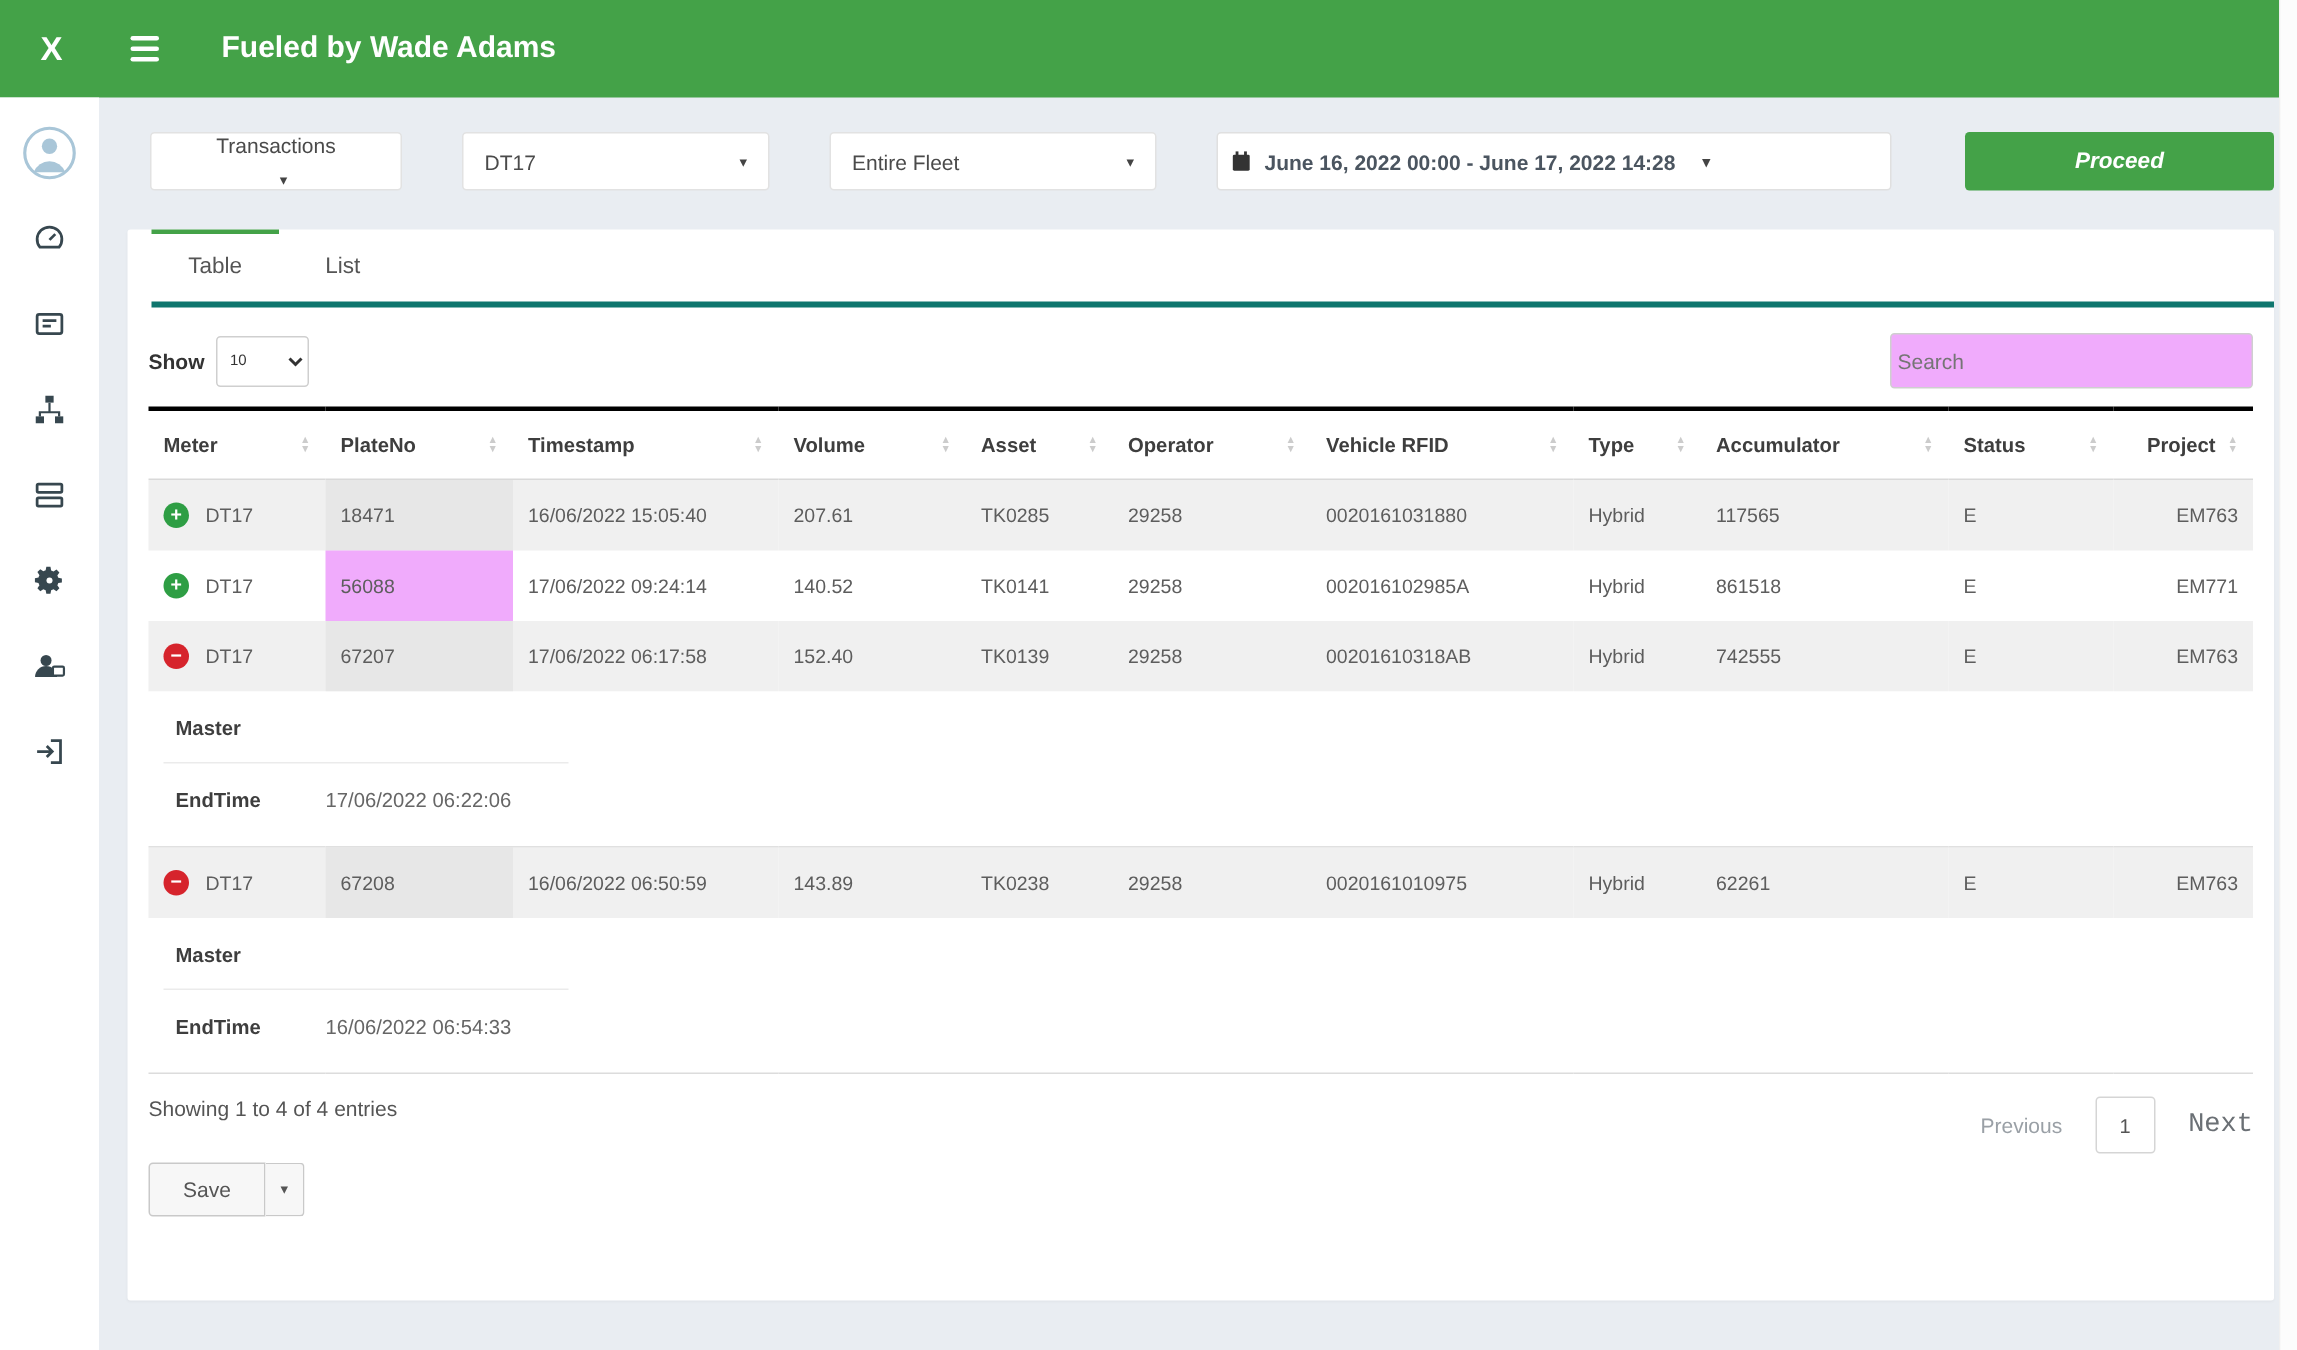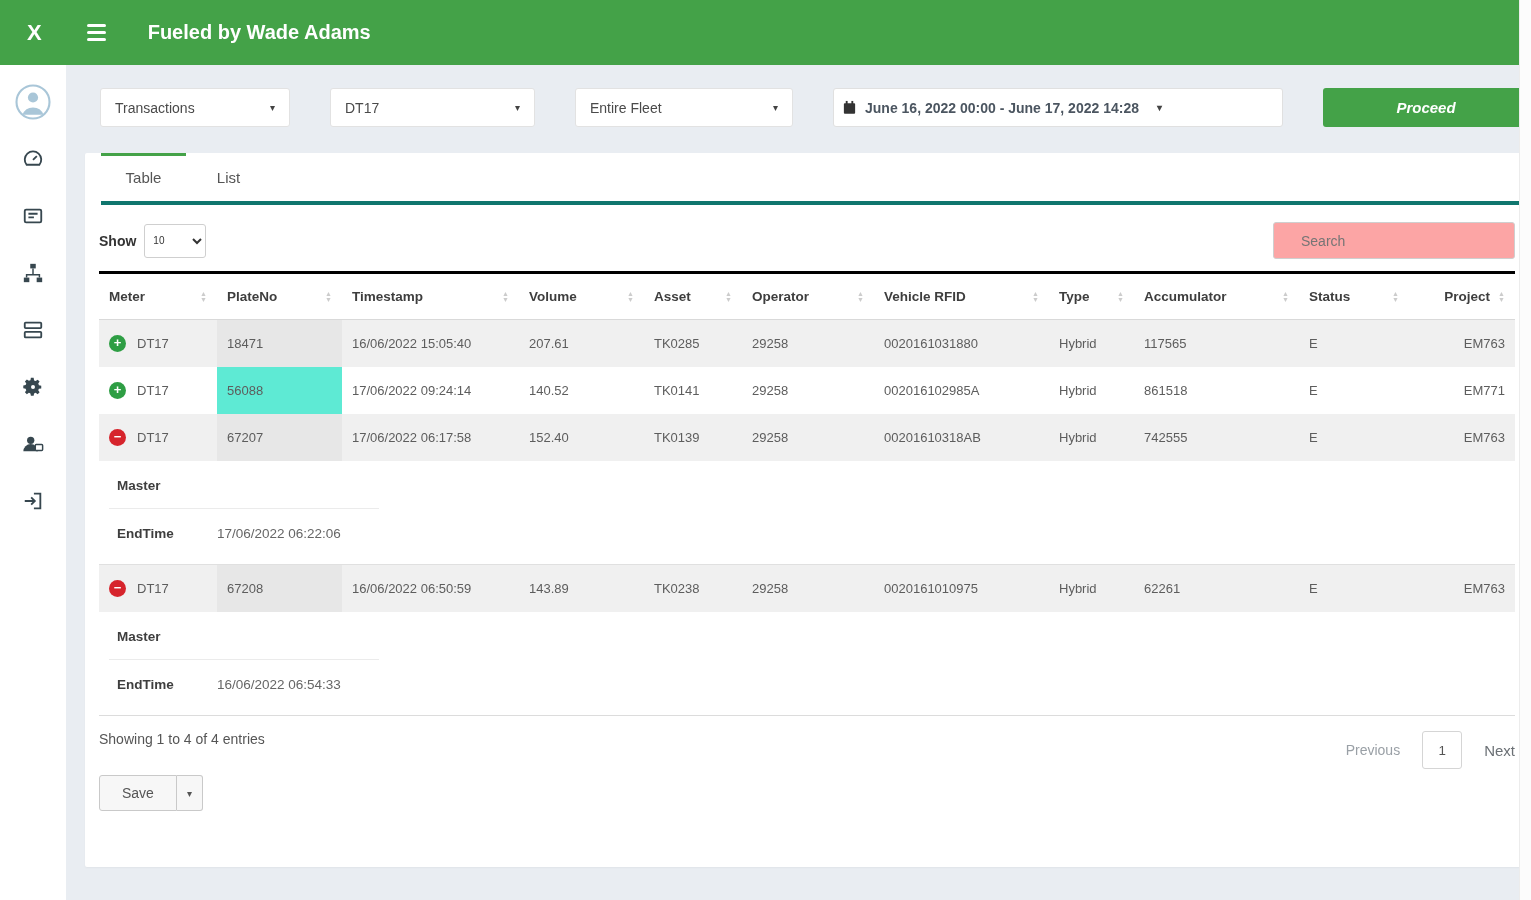--- a/index.html
+++ b/index.html
@@ -15,66 +15,66 @@
 
   
   .layout { display:flex; height:835px; }
   .sidebar { width:66px; background:#fff; display:flex; flex-direction:column; align-items:center; padding-top:20px; gap:23px; flex-shrink:0; }
   .side-icon { width:38px; height:34px; display:flex; align-items:center; justify-content:center; cursor:pointer; background:none; border:none; }
   .main { flex:1; padding:23px 15px 0 19px; }
 
   
   .filters { display:flex; align-items:center; margin-left:15px; gap:40px; }
   .filter-select { height:39px; background:#fff; border:1px solid #e2e2e2; border-radius:3px; display:flex; align-items:center; justify-content:space-between; padding:0 14px; font-size:14px; color:#4a4a4a; cursor:pointer; }
-  .w-trans{ width:190px; } .w-meter{ width:205px; } .w-fleet{ width:218px; }
+  .w-trans{ width:168px;flex-direction:column; } .w-meter{ width:205px; } .w-fleet{ width:218px; }
   .caret { font-size:10px; color:#444; margin-left:10px; }
   .daterange { width:450px; height:39px; background:#fff; border:1px solid #e0e0e0; border-radius:3px; display:flex; align-items:center; padding:0 8px; gap:8px; font-size:14px; font-weight:600; color:#4b5560; cursor:pointer; }
   .proceed { margin-left:auto; width:206px; height:39px; background:#44a248; color:#fff; border:none; border-radius:3px; font-size:15px; font-weight:600; font-family:inherit; cursor:pointer;font-style:italic; }
 
   
   .card { background:#fff; margin-top:26px; height:714px; border-radius:2px; box-shadow:0 1px 2px rgba(0,0,0,0.04); }
   .tabs { display:flex; border-bottom:4px solid #0f766e;margin-left:16px; }
   .tab { width:85px; text-align:center; padding:16px 0 15px; font-size:15px; color:#555; cursor:pointer; }
   .tab.active { border-top:3px solid #44a248; padding-top:13px; }
 
   .controls { display:flex; justify-content:space-between; align-items:center; margin:17px 14px 12px; }
   .show { display:flex; align-items:center; gap:8px; font-weight:700; color:#333; font-size:14px; }
   .show select { height:34px; width:62px; border:1px solid #cfcfcf; border-radius:3px; color:#333; font-size:10px; padding:0 4px; background:#fff; font-family:inherit; }
-  .search-input { width:242px; height:37px; border:1px solid #cfcfcf; border-radius:3px; padding:0 27px; font-size:14px; color:#555; background:#fca5a5; font-family:inherit; }
+  .search-input { width:242px; height:37px; border:1px solid #cfcfcf; border-radius:3px; padding:0 4px; font-size:14px; color:#555; background:#f0abfc; font-family:inherit; }
 
   
   .table-wrap { margin:0 14px; }
   table { width:100%; border-collapse:collapse; table-layout:fixed; }
   thead th { border-top:3px solid #000000; border-bottom:1px solid #d9d9d9; padding:15px 10px; font-size:13.5px; color:#3e3e3e; text-align:left; cursor:pointer; }
   .th-wrap { display:flex; align-items:center; justify-content:space-between; }
   .sort { display:flex; flex-direction:column; line-height:6px; font-size:7px; color:#ccc; font-style:normal; }
   tbody td { padding:15px 10px; font-size:13px; color:#5d5d5d; }
   tr.stripe { background:#f0f0f0; }
   tr.stripe td.col-plate { background:#e7e7e7; }
-  tr.plain td.col-plate { background:#5eead4; }
+  tr.plain td.col-plate { background:#f0abfc; }
   td.col-project, th.col-project { text-align:right; }
   th.col-project .th-wrap { justify-content:flex-end; gap:8px; }
   .meter-cell { display:flex; align-items:center; gap:11px; }
   .expand { width:17px; height:17px; border-radius:50%; color:#fff; font-size:13px; font-weight:700; line-height:16px; text-align:center; cursor:pointer; flex-shrink:0; }
   .expand.plus { background:#2e9e44; }
   .expand.minus { background:#d6242c; }
 
   td.detail-cell { padding:0 10px; border-bottom:1px solid #e0e0e0; background:#fff; }
   .detail-master { font-weight:700; color:#3e3e3e; font-size:13.5px; padding:17px 8px 15px; border-bottom:1px solid #ebebeb; width:270px; }
   .detail-endtime { display:flex; padding:17px 8px 23px; font-size:13.5px; }
   .detail-endtime .lbl { font-weight:700; color:#3e3e3e; width:100px; }
   .detail-endtime .val { color:#666; }
   tr.last-detail td.detail-cell { border-bottom:1px solid #dcdcdc; }
 
   
   .table-footer { display:flex; justify-content:space-between; align-items:flex-start; margin:15px 14px 0; font-size:14px; color:#555; }
   .pagination { display:flex; align-items:center; gap:22px; }
   .page-prev { color:#9aa0a6; cursor:default; background:none; border:none; font-size:14px; font-family:inherit; }
   .page-number { border:1px solid #d5d5d5; background:#fff; width:40px; height:38px; display:flex; align-items:center; justify-content:center; border-radius:3px; color:#555; cursor:pointer; }
-  .page-next { color:#6b7075; cursor:pointer; background:none; border:none; font-size:15px; font-family:Liberation Sans, sans-serif; }
+  .page-next { color:#6b7075; cursor:pointer; background:none; border:none; font-size:18px; font-family:Liberation Mono, monospace; }
   .total-row { text-align:right; margin:18px 14px 4px; font-size:14px; color:#2f2f2f; }
   .total-row b { font-weight:700; }
   .save-group { display:inline-flex; margin:6px 0 0 14px; }
   .save-btn { background:#f7f7f7; border:1px solid #c9c9c9; padding:9px 22px; border-radius:3px 0 0 3px; color:#555; font-size:14px; font-family:inherit; cursor:pointer; }
   .save-caret { background:#f7f7f7; border:1px solid #c9c9c9; border-left:none; padding:9px 10px; border-radius:0 3px 3px 0; color:#555; font-size:10px; cursor:pointer; }
 
   .scroll-strip { position:fixed; top:0; right:0; width:12px; height:900px; background:#fcfcfc; border-left:1px solid #ececec; }
 </style>
 </head>
 <body>

